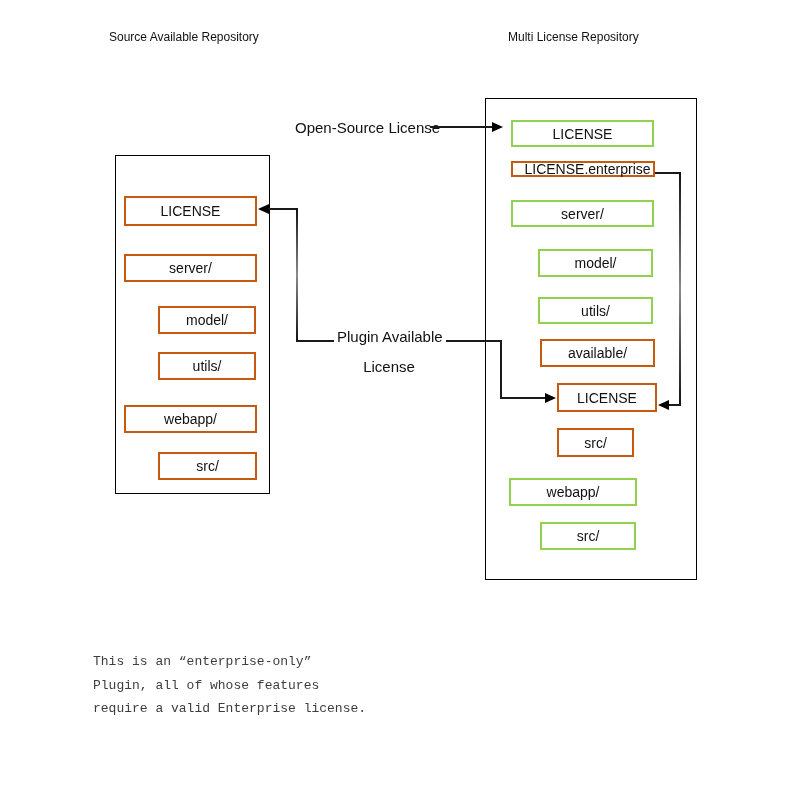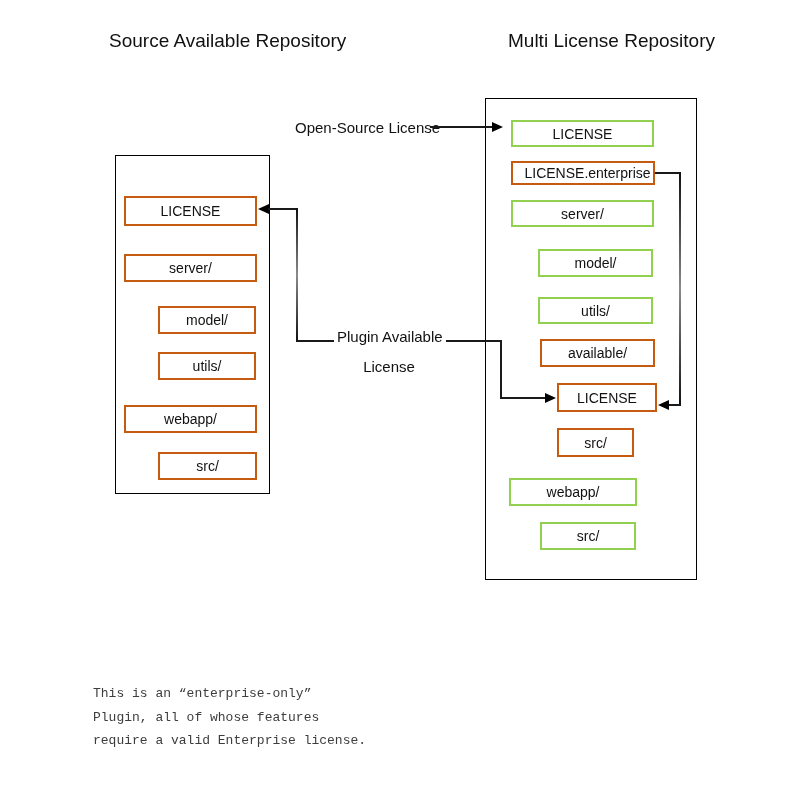--- a/index.html
+++ b/index.html
@@ -1,38 +1,38 @@
 <!DOCTYPE html>
 <html><head>
 <meta charset="utf-8">
 <style>
   html,body{margin:0;padding:0;background:#ffffff;}
   #canvas{
     position:relative;width:788px;height:801px;background:#ffffff;overflow:hidden;
     font-family:"Liberation Sans","DejaVu Sans",sans-serif;color:#000;
   }
-  .title{position:absolute;font-size:19px;color:#111;white-space:nowrap;}
+  .title{position:absolute;font-size:12px;color:#111;white-space:nowrap;}
   .container{position:absolute;border:1.6px solid #000;background:transparent;}
   .node{
     position:absolute;display:flex;align-items:center;justify-content:center;
     background:#fff;font-size:14px;color:#111;white-space:nowrap;box-sizing:border-box;
   }
   .node.orange{border:2px solid #C55A11;}
   .node.green{border:2px solid #92D050;}
   .edge-label{position:absolute;font-size:15px;color:#111;white-space:nowrap;text-align:center;}
   .line{position:absolute;background:#1a1a1a;}
   .line.h{height:2px;}
   .line.v{width:2px;}
   .line.v.fade{background:linear-gradient(to bottom,#111 0%,#8a8a8a 50%,#111 100%);}
   .arrow{position:absolute;width:0;height:0;}
   .arrow.right{border-top:5px solid transparent;border-bottom:5px solid transparent;border-left:11px solid #000;}
   .arrow.left{border-top:5px solid transparent;border-bottom:5px solid transparent;border-right:11px solid #000;}
   .caption{
     position:absolute;font-family:"Liberation Mono","DejaVu Sans Mono",monospace;
-    font-size:13px;color:#3d3d3d;white-space:pre-line;margin-top:32px;
+    font-size:13px;color:#3d3d3d;white-space:pre-line;
   }
   .caption.left-cap{line-height:23.5px;}
   .caption.right-cap{line-height:24.5px;}
 </style>
 </head>
 <body>
 
 <div id="canvas">
 
   <div class="title" style="left:109px;top:30px;">Source Available Repository</div>
@@ -43,21 +43,21 @@
   <div class="node orange" style="left:124px;top:196px;width:133px;height:30px;">LICENSE</div>
   <div class="node orange" style="left:124px;top:254px;width:133px;height:28px;">server/</div>
   <div class="node orange" style="left:158px;top:306px;width:98px;height:28px;">model/</div>
   <div class="node orange" style="left:158px;top:352px;width:98px;height:28px;">utils/</div>
   <div class="node orange" style="left:124px;top:405px;width:133px;height:28px;">webapp/</div>
   <div class="node orange" style="left:158px;top:452px;width:99px;height:28px;">src/</div>
 
   <div class="container" style="left:485px;top:98px;width:210px;height:480px;"></div>
 
   <div class="node green" style="left:511px;top:120px;width:143px;height:27px;">LICENSE</div>
-  <div class="node orange" style="left:511px;top:161px;width:144px;height:24px;padding-left:9px;">LICENSE.enterprise</div>
+  <div class="node orange" style="left:511px;top:161px;width:144px;height:16px;padding-left:9px;">LICENSE.enterprise</div>
   <div class="node green" style="left:511px;top:200px;width:143px;height:27px;">server/</div>
   <div class="node green" style="left:538px;top:249px;width:115px;height:28px;">model/</div>
   <div class="node green" style="left:538px;top:297px;width:115px;height:27px;">utils/</div>
   <div class="node orange" style="left:540px;top:339px;width:115px;height:28px;">available/</div>
   <div class="node orange" style="left:557px;top:383px;width:100px;height:29px;">LICENSE</div>
   <div class="node orange" style="left:557px;top:428px;width:77px;height:29px;">src/</div>
   <div class="node green" style="left:509px;top:478px;width:128px;height:28px;">webapp/</div>
   <div class="node green" style="left:540px;top:522px;width:96px;height:28px;">src/</div>
 
   <div class="edge-label" style="left:295px;top:119px;">Open-Source License</div>

